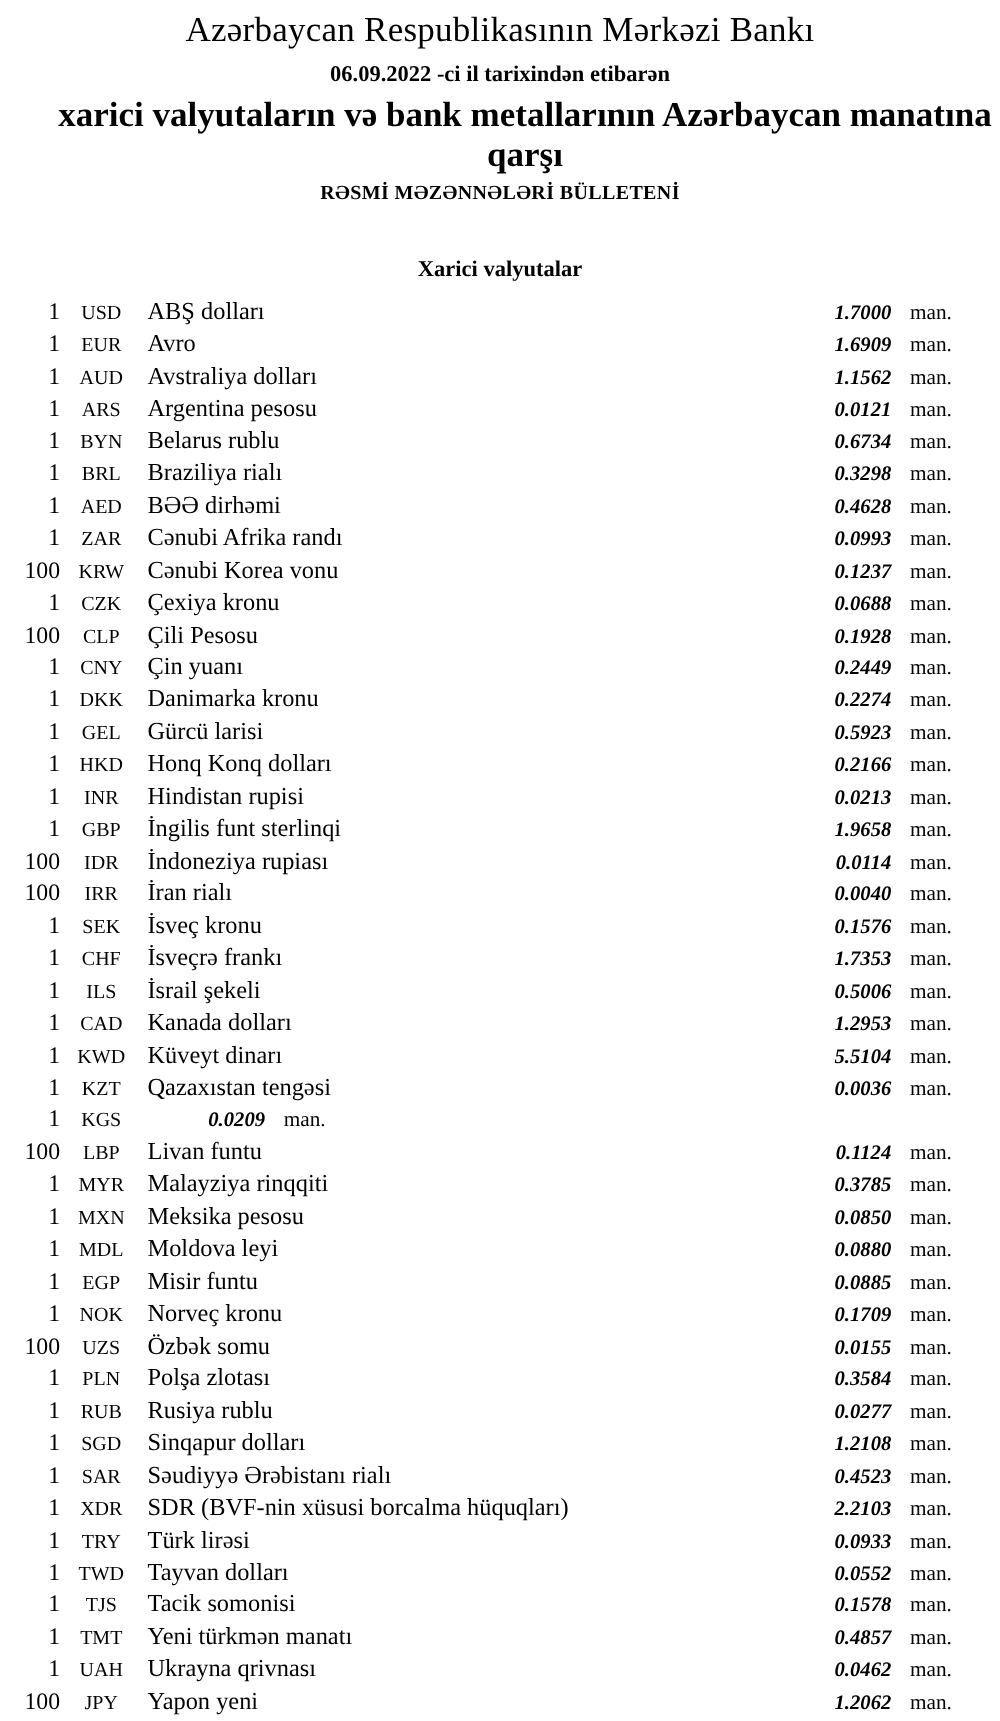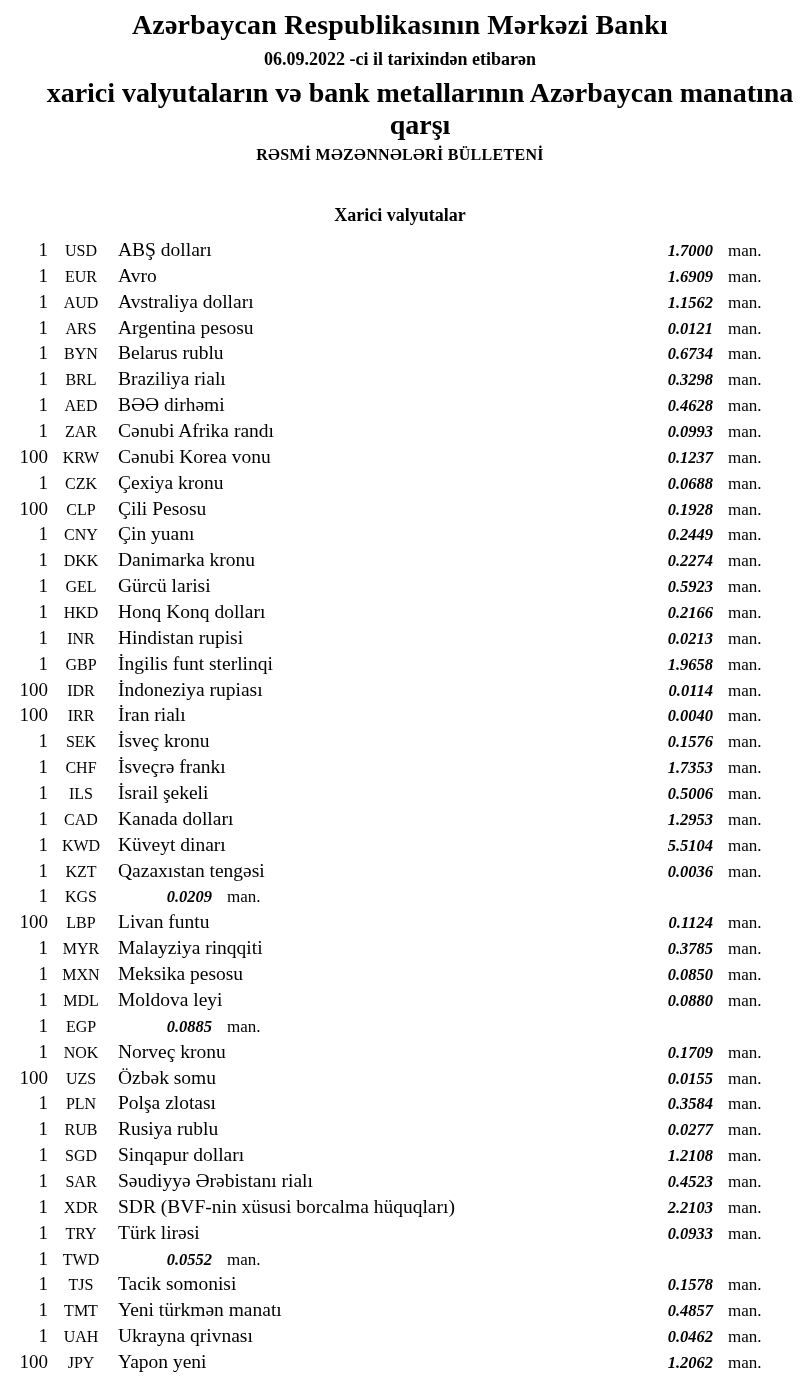--- a/index.html
+++ b/index.html
@@ -15,21 +15,21 @@
     height: 1377px;
     background: #ffffff;
     overflow: hidden;
   }
   .header {
     text-align: center;
   }
   .bank-name {
     padding-top: 9px;
     font-size: 28px;
-    font-weight: bold;
+    font-weight: normal;
     letter-spacing: 0.2px;
   }
   .date-line {
     margin-top: 8px;
     font-size: 18px;
     font-weight: bold;
   }
   .subject-line {
     margin-top: 7px;
     font-size: 28px;
@@ -342,20 +342,21 @@
       <span class="cell-qty">1</span>
       <span class="cell-code">MDL</span>
       <span class="cell-name">Moldova leyi</span>
       <span class="cell-rate">0.0880</span>
       <span class="cell-unit">man.</span>
     </div>
 
     <div class="rate-row">
       <span class="cell-qty">1</span>
       <span class="cell-code">EGP</span>
+      <span class="cell-name">Misir funtu</span>
       <span class="cell-rate">0.0885</span>
       <span class="cell-unit">man.</span>
     </div>
 
     <div class="rate-row">
       <span class="cell-qty">1</span>
       <span class="cell-code">NOK</span>
       <span class="cell-name">Norveç kronu</span>
       <span class="cell-rate">0.1709</span>
       <span class="cell-unit">man.</span>
@@ -413,20 +414,21 @@
       <span class="cell-qty">1</span>
       <span class="cell-code">TRY</span>
       <span class="cell-name">Türk lirəsi</span>
       <span class="cell-rate">0.0933</span>
       <span class="cell-unit">man.</span>
     </div>
 
     <div class="rate-row">
       <span class="cell-qty">1</span>
       <span class="cell-code">TWD</span>
+      <span class="cell-name">Tayvan dolları</span>
       <span class="cell-rate">0.0552</span>
       <span class="cell-unit">man.</span>
     </div>
 
     <div class="rate-row">
       <span class="cell-qty">1</span>
       <span class="cell-code">TJS</span>
       <span class="cell-name">Tacik somonisi</span>
       <span class="cell-rate">0.1578</span>
       <span class="cell-unit">man.</span>

